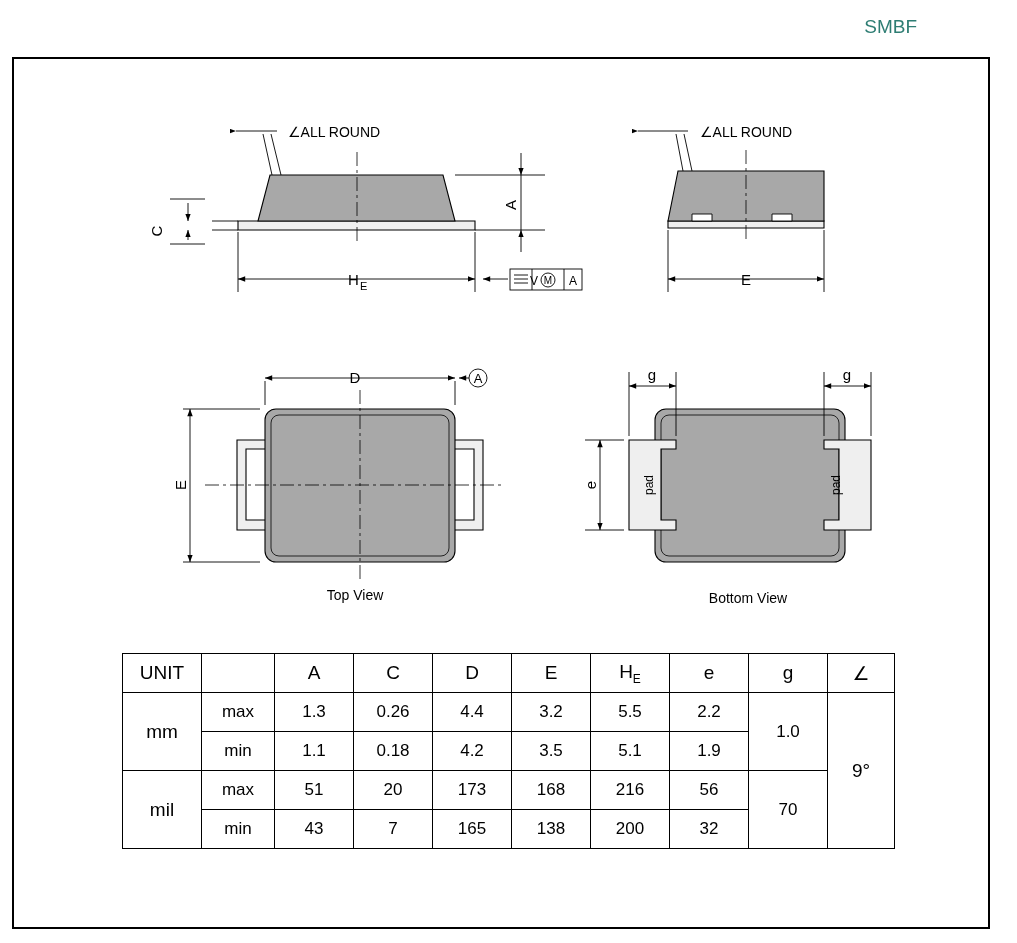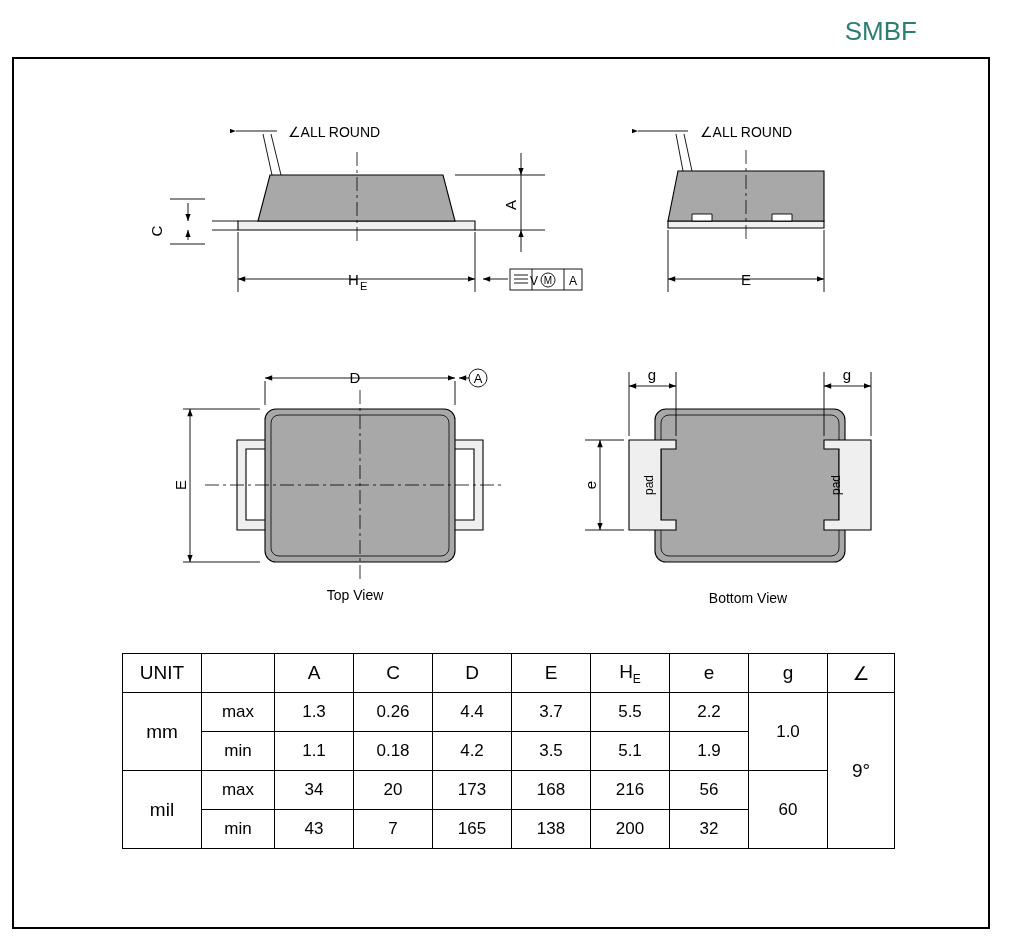--- a/index.html
+++ b/index.html
@@ -16,21 +16,21 @@
   }
   .page {
     position: relative;
     width: 1017px;
     height: 943px;
   }
   .title {
     position: absolute;
     top: 16px;
     right: 100px;
-    font-size: 26px;
+    font-size: 19px;
     color: #2e7d73;
     font-family: "Liberation Sans", sans-serif;
   }
   .outer-frame {
     position: absolute;
     left: 12px;
     top: 57px;
     width: 978px;
     height: 872px;
     border: 2px solid #000;
@@ -224,47 +224,47 @@
         <td class="c-val big">g</td>
         <td class="c-ang big">∠</td>
       </tr>
 
       <tr>
         <td class="c-unit lbl-unit" rowspan="2">mm</td>
         <td class="c-lim">max</td>
         <td>1.3</td>
         <td>0.26</td>
         <td>4.4</td>
-        <td>3.7</td>
+        <td>3.2</td>
         <td>5.5</td>
         <td>2.2</td>
         <td rowspan="2">1.0</td>
         <td class="c-ang big" rowspan="4">9°</td>
       </tr>
 
       <tr>
         <td class="c-lim">min</td>
         <td>1.1</td>
         <td>0.18</td>
         <td>4.2</td>
         <td>3.5</td>
         <td>5.1</td>
         <td>1.9</td>
       </tr>
 
       <tr>
         <td class="c-unit lbl-unit" rowspan="2">mil</td>
         <td class="c-lim">max</td>
-        <td>34</td>
+        <td>51</td>
         <td>20</td>
         <td>173</td>
         <td>168</td>
         <td>216</td>
         <td>56</td>
-        <td rowspan="2">60</td>
+        <td rowspan="2">70</td>
       </tr>
 
       <tr>
         <td class="c-lim">min</td>
         <td>43</td>
         <td>7</td>
         <td>165</td>
         <td>138</td>
         <td>200</td>
         <td>32</td>

